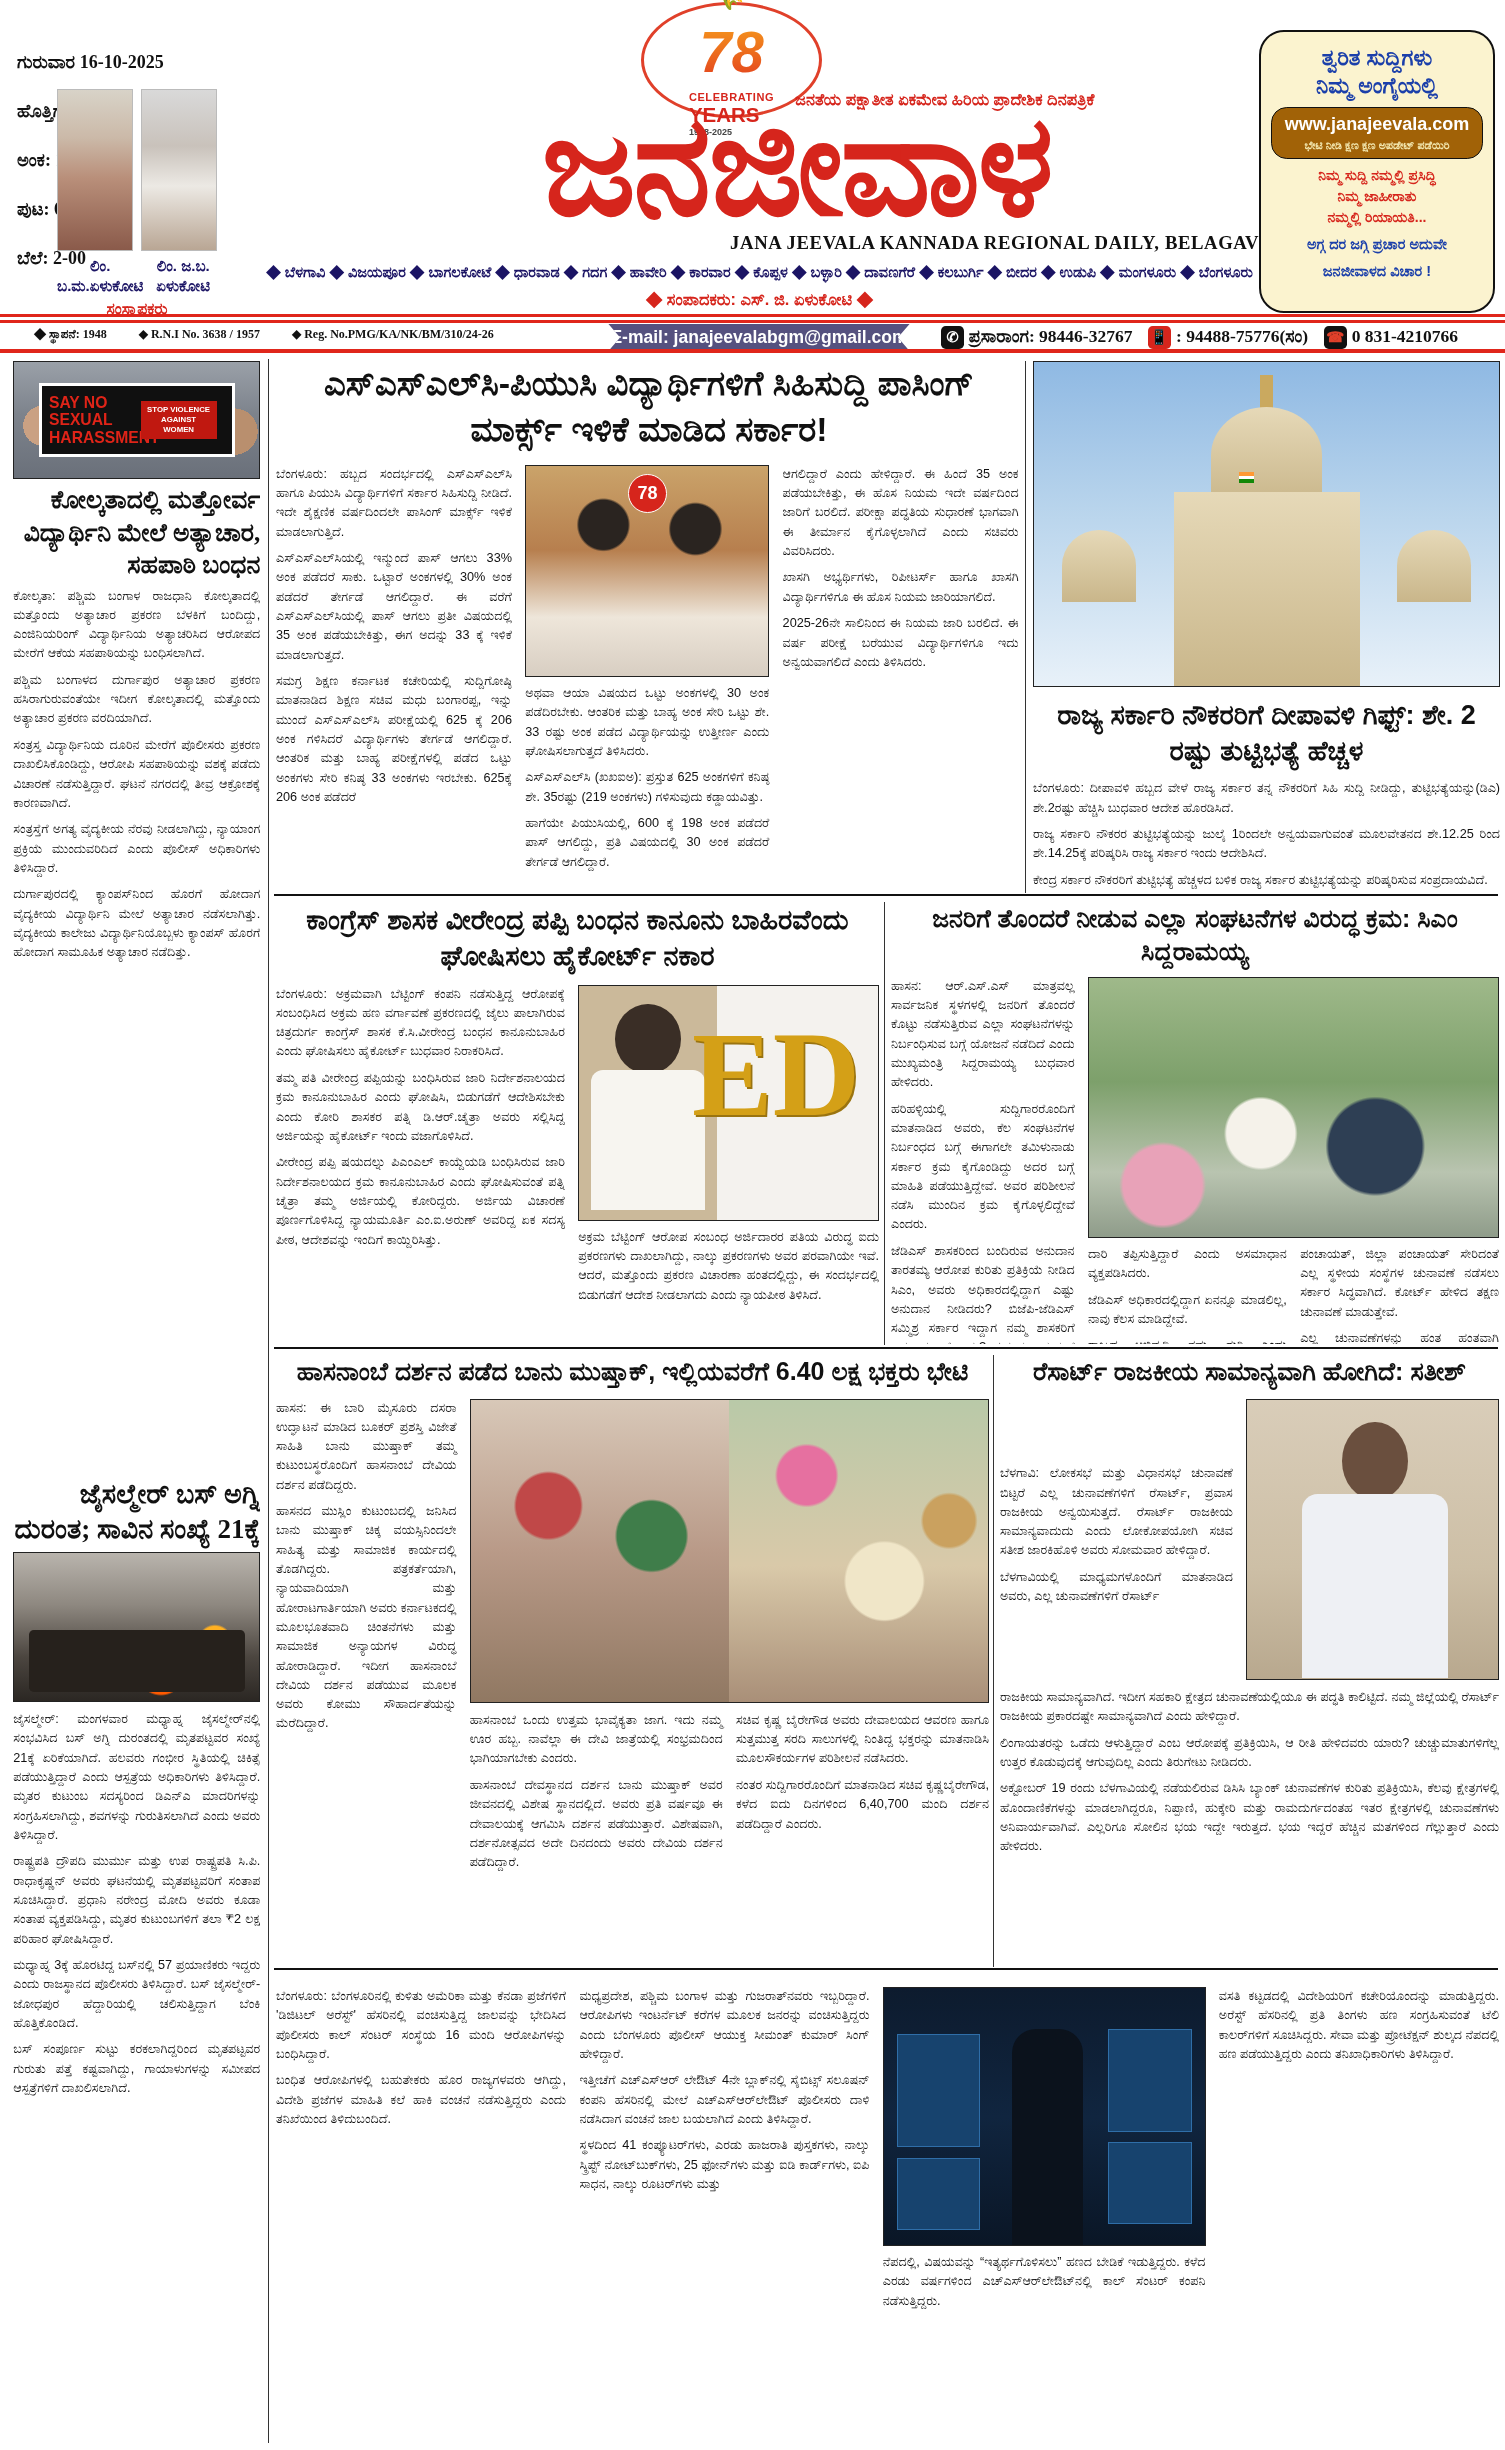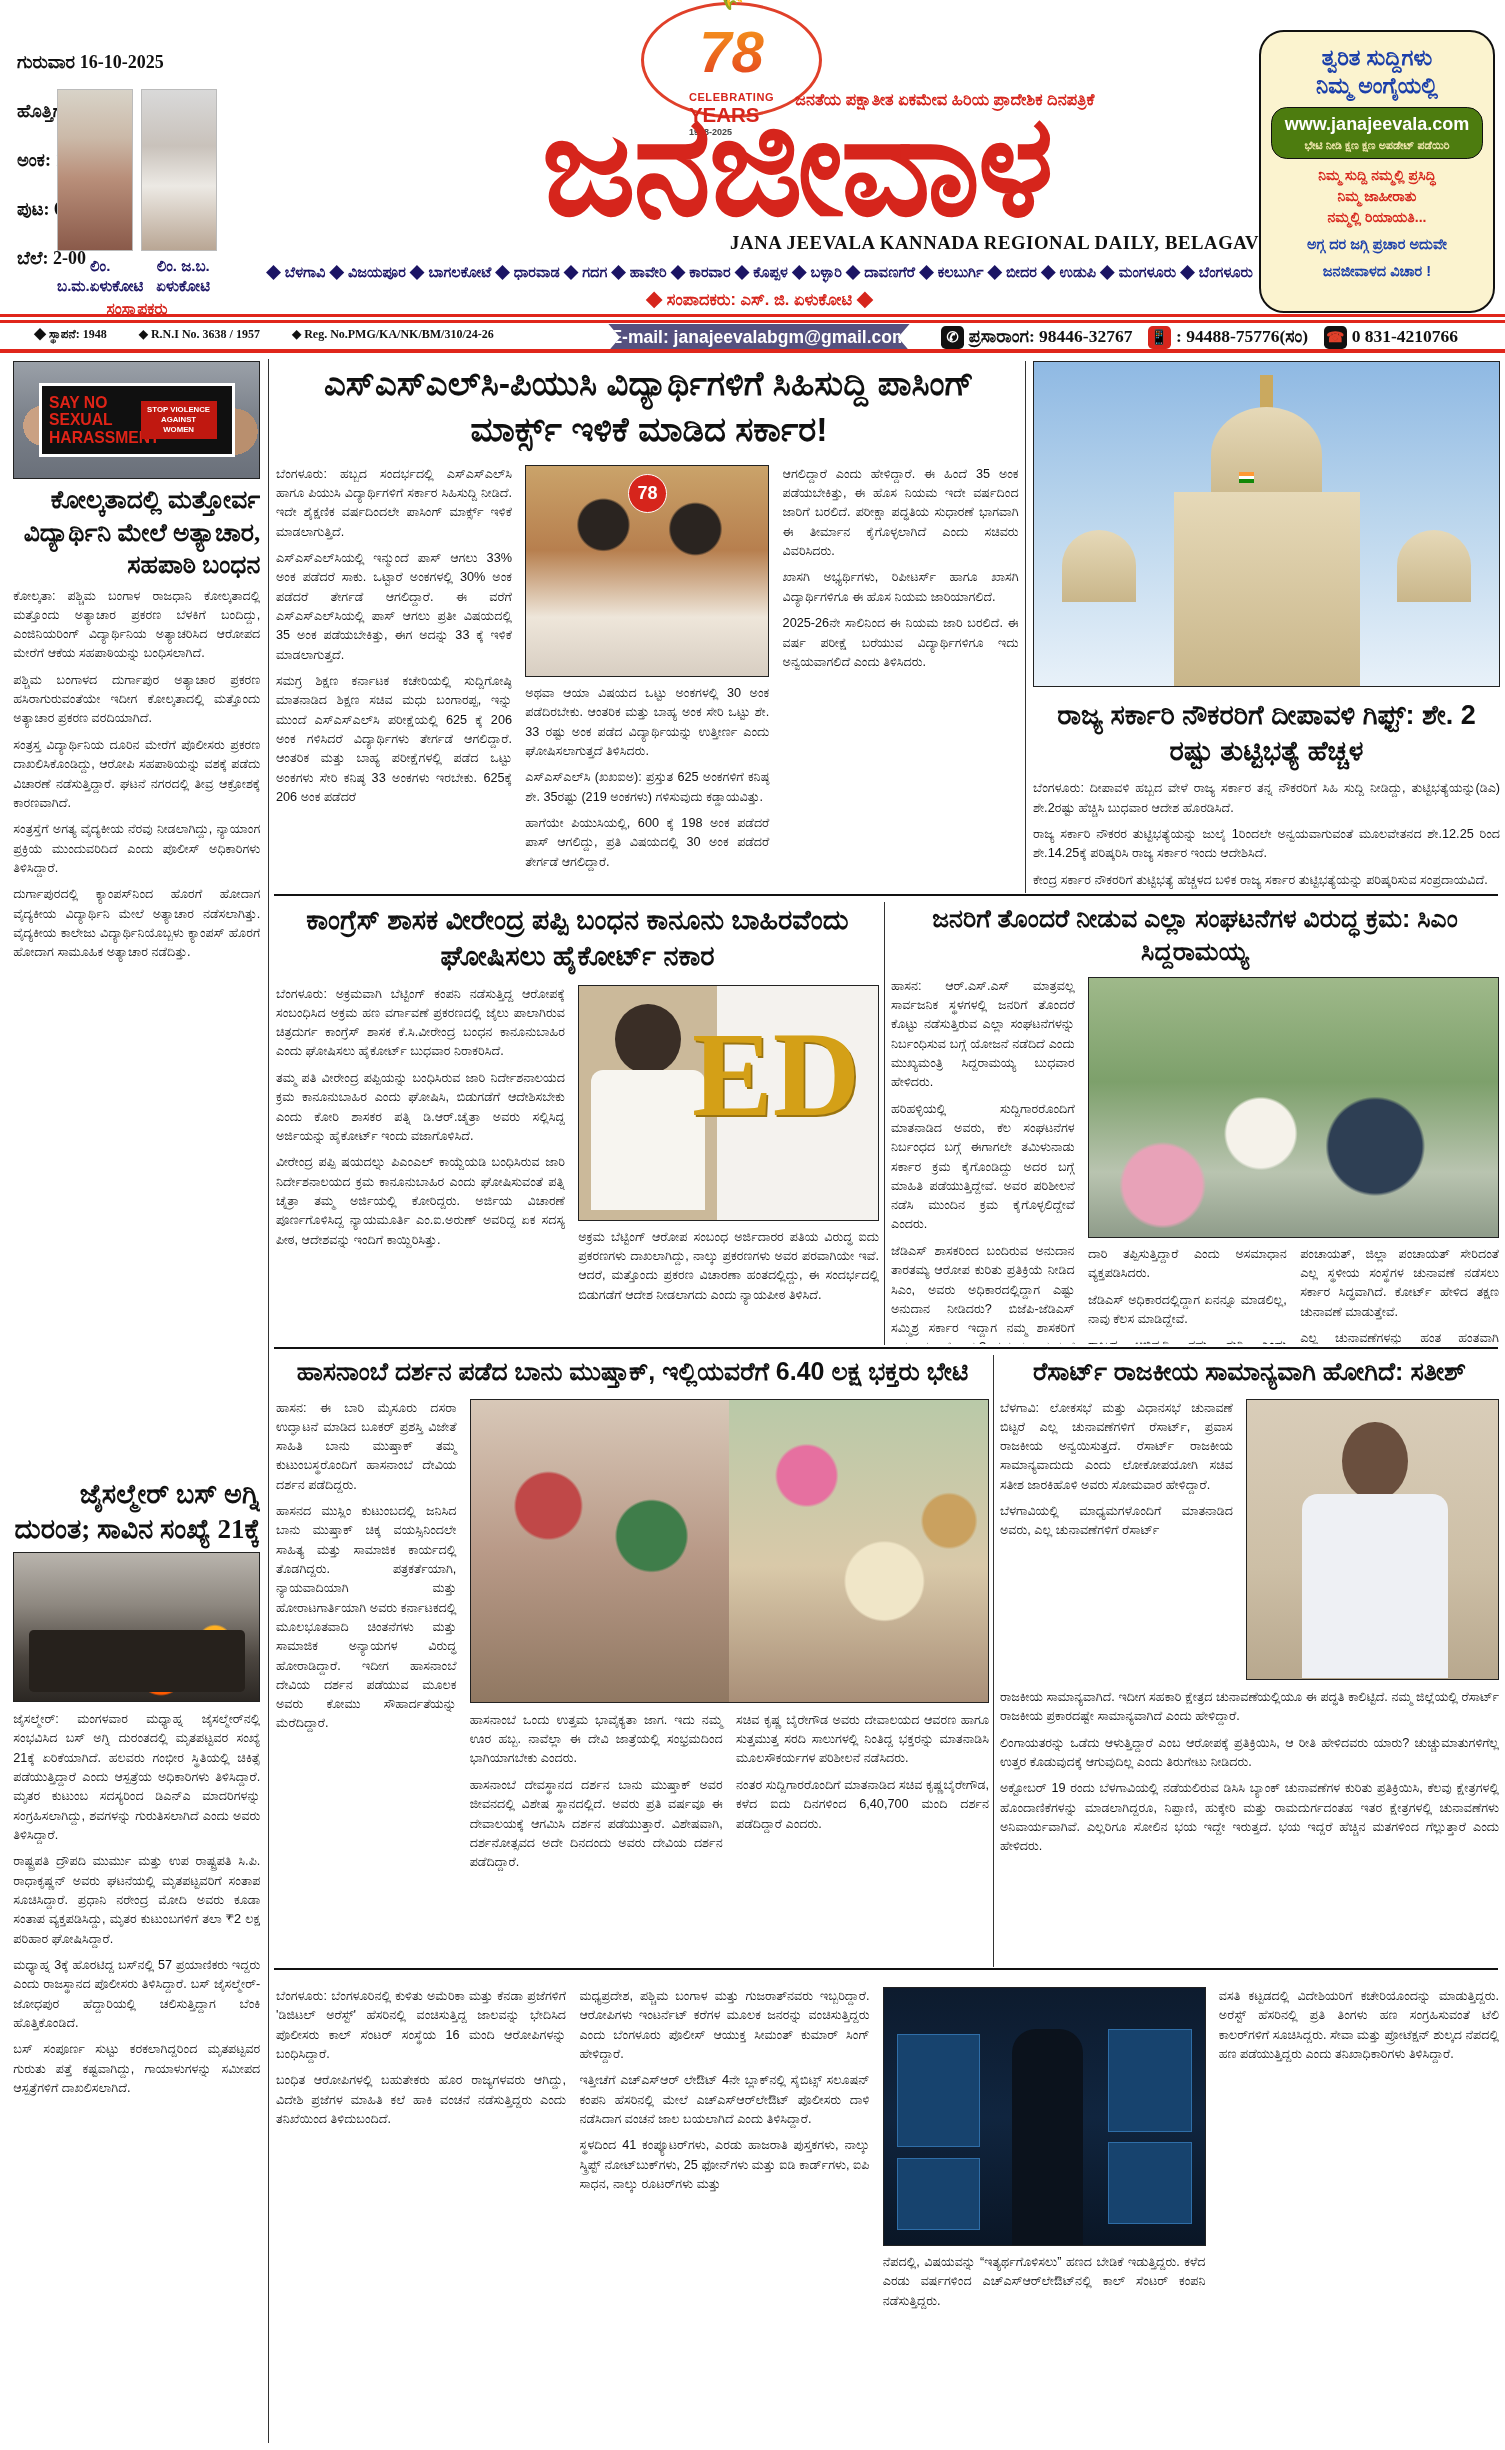--- a/index.html
+++ b/index.html
@@ -32,21 +32,21 @@
   .mast-title { left:326px; top:95px; width:941px; text-align:center; color:#d6251c;
     font-weight:bold; font-size:140px; line-height:1.02; letter-spacing:-2.4px; }
   .tagline { left:795px; top:90px; width:458px; color:#d6251c; font-weight:bold; font-size:16.3px; }
   .subtitle { left:326px; top:232px; width:941px; text-align:right; font-family:"Liberation Serif",serif;
     font-weight:bold; font-size:18.7px; letter-spacing:0.6px; }
   .editions { left:259px; top:264px; width:1001px; text-align:center; color:#1b1464; font-weight:bold; font-size:14.5px; }
   .editorline { left:259px; top:290px; width:1001px; text-align:center; color:#d6251c; font-weight:bold; font-size:16.3px; }
   .promo { left:1259px; top:30px; width:236px; height:283px; background:#fbf3cf; border:2.4px solid #111;
     border-radius:25px; padding:12px 8.4px 7.2px; text-align:center; overflow:hidden; }
   .promo .b1 { color:#1b3faa; font-weight:bold; font-size:22px; line-height:1.25; }
-  .promo .pill { margin:8.4px auto 6px; width:212px; background:#4d7c0f; border:1.8px solid #111;
+  .promo .pill { margin:8.4px auto 6px; width:212px; background:#a16207; border:1.8px solid #111;
     border-radius:15.7px; padding:6px 3.6px; }
   .promo .url { color:#fff; font-weight:bold; font-size:18px; }
   .promo .visit { color:#f3e8b0; font-weight:bold; font-size:11px; margin-top:3.6px; }
   .promo .r { color:#d6251c; font-weight:bold; font-size:14px; line-height:1.5; }
   .promo .bl { color:#1b3faa; font-weight:bold; font-size:14.5px; line-height:1.45; margin-top:6px; }
   .rule-red-double { left:0; top:314px; width:1506px; height:9.7px;
     background:linear-gradient(180deg,#e0261b 0 3px,#fff 3px 6px,#e0261b 6px 9px,#fff 9px 9.7px); }
   .infobar { left:0; top:326px; width:1506px; height:24px; }
   .infobar .grp { position:absolute; top:1.2px; display:flex; gap:32px; font-weight:bold; font-size:12px; font-family:Liberation Serif, serif; }
   .email-ribbon { position:absolute; left:608px; top:-2.4px; width:302px; height:28px; background:#55517f;
@@ -346,21 +346,21 @@
               <p class="para">ಸಚಿವ ಕೃಷ್ಣ ಬೈರೇಗೌಡ ಅವರು ದೇವಾಲಯದ ಆವರಣ ಹಾಗೂ ಸುತ್ತಮುತ್ತ ಸರದಿ ಸಾಲುಗಳಲ್ಲಿ ನಿಂತಿದ್ದ ಭಕ್ತರನ್ನು ಮಾತನಾಡಿಸಿ ಮೂಲಸೌಕರ್ಯಗಳ ಪರಿಶೀಲನೆ ನಡೆಸಿದರು.</p>
               <p class="para">ನಂತರ ಸುದ್ದಿಗಾರರೊಂದಿಗೆ ಮಾತನಾಡಿದ ಸಚಿವ ಕೃಷ್ಣಬೈರೇಗೌಡ, ಕಳೆದ ಐದು ದಿನಗಳಿಂದ 6,40,700 ಮಂದಿ ದರ್ಶನ ಪಡೆದಿದ್ದಾರೆ ಎಂದರು.</p>
             </div>
         </div>
       </div>
     </div>
   </div>
 
   <div class="abs" style="left:1000px; top:1355px; width:499px; height:610px; overflow:hidden;">
     <h2 class="h-one">ರೆಸಾರ್ಟ್ ರಾಜಕೀಯ ಸಾಮಾನ್ಯವಾಗಿ ಹೋಗಿದೆ: ಸತೀಶ್</h2>
-    <div class="cols" style="margin-top:11px;">
+    <div class="cols" style="margin-top:11px;align-items:center;">
       <div style="width:233px;">
           <p class="para">ಬೆಳಗಾವಿ: ಲೋಕಸಭೆ ಮತ್ತು ವಿಧಾನಸಭೆ ಚುನಾವಣೆ ಬಿಟ್ಟರೆ ಎಲ್ಲ ಚುನಾವಣೆಗಳಿಗೆ ರೆಸಾರ್ಟ್, ಪ್ರವಾಸ ರಾಜಕೀಯ ಅನ್ವಯಿಸುತ್ತದೆ. ರೆಸಾರ್ಟ್ ರಾಜಕೀಯ ಸಾಮಾನ್ಯವಾದುದು ಎಂದು ಲೋಕೋಪಯೋಗಿ ಸಚಿವ ಸತೀಶ ಜಾರಕಿಹೊಳಿ ಅವರು ಸೋಮವಾರ ಹೇಳಿದ್ದಾರೆ.</p>
           <p class="para">ಬೆಳಗಾವಿಯಲ್ಲಿ ಮಾಧ್ಯಮಗಳೊಂದಿಗೆ ಮಾತನಾಡಿದ ಅವರು, ಎಲ್ಲ ಚುನಾವಣೆಗಳಿಗೆ ರೆಸಾರ್ಟ್</p>
         </div>
       <div class="photo ph-satish" style="width:253px;">
         <div class="sat-head"></div>
         <div class="sat-shirt"></div>
       </div>
     </div>
     <div style="margin-top:8.4px;">

